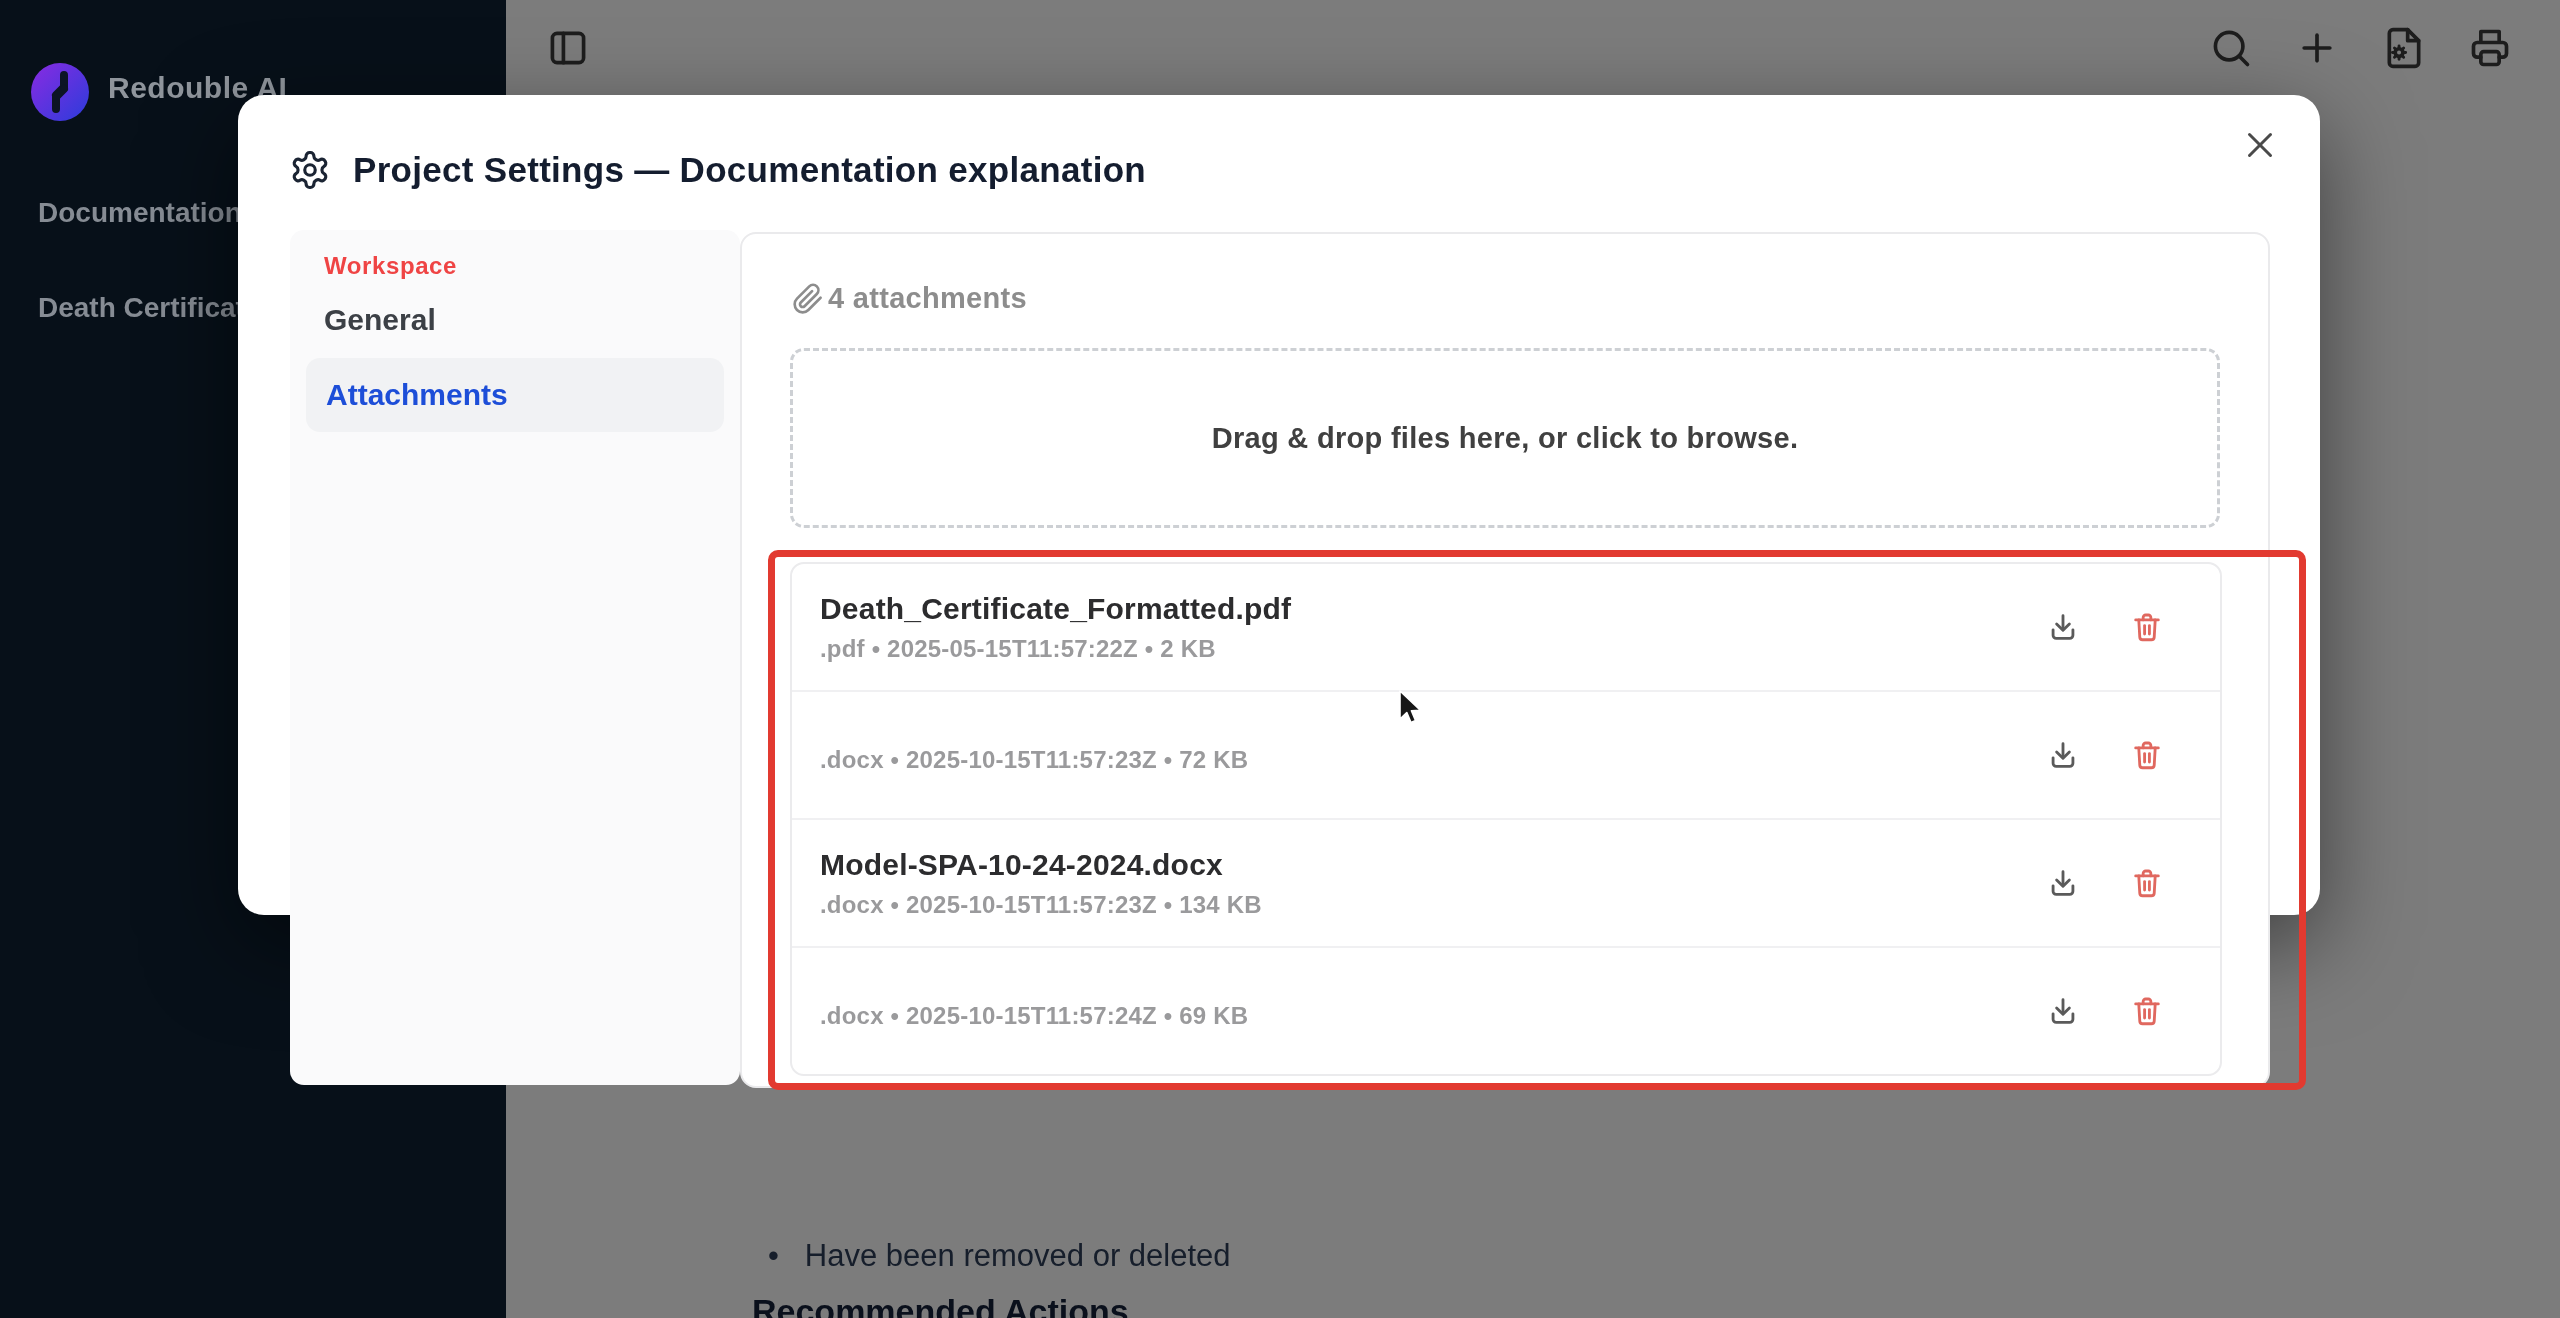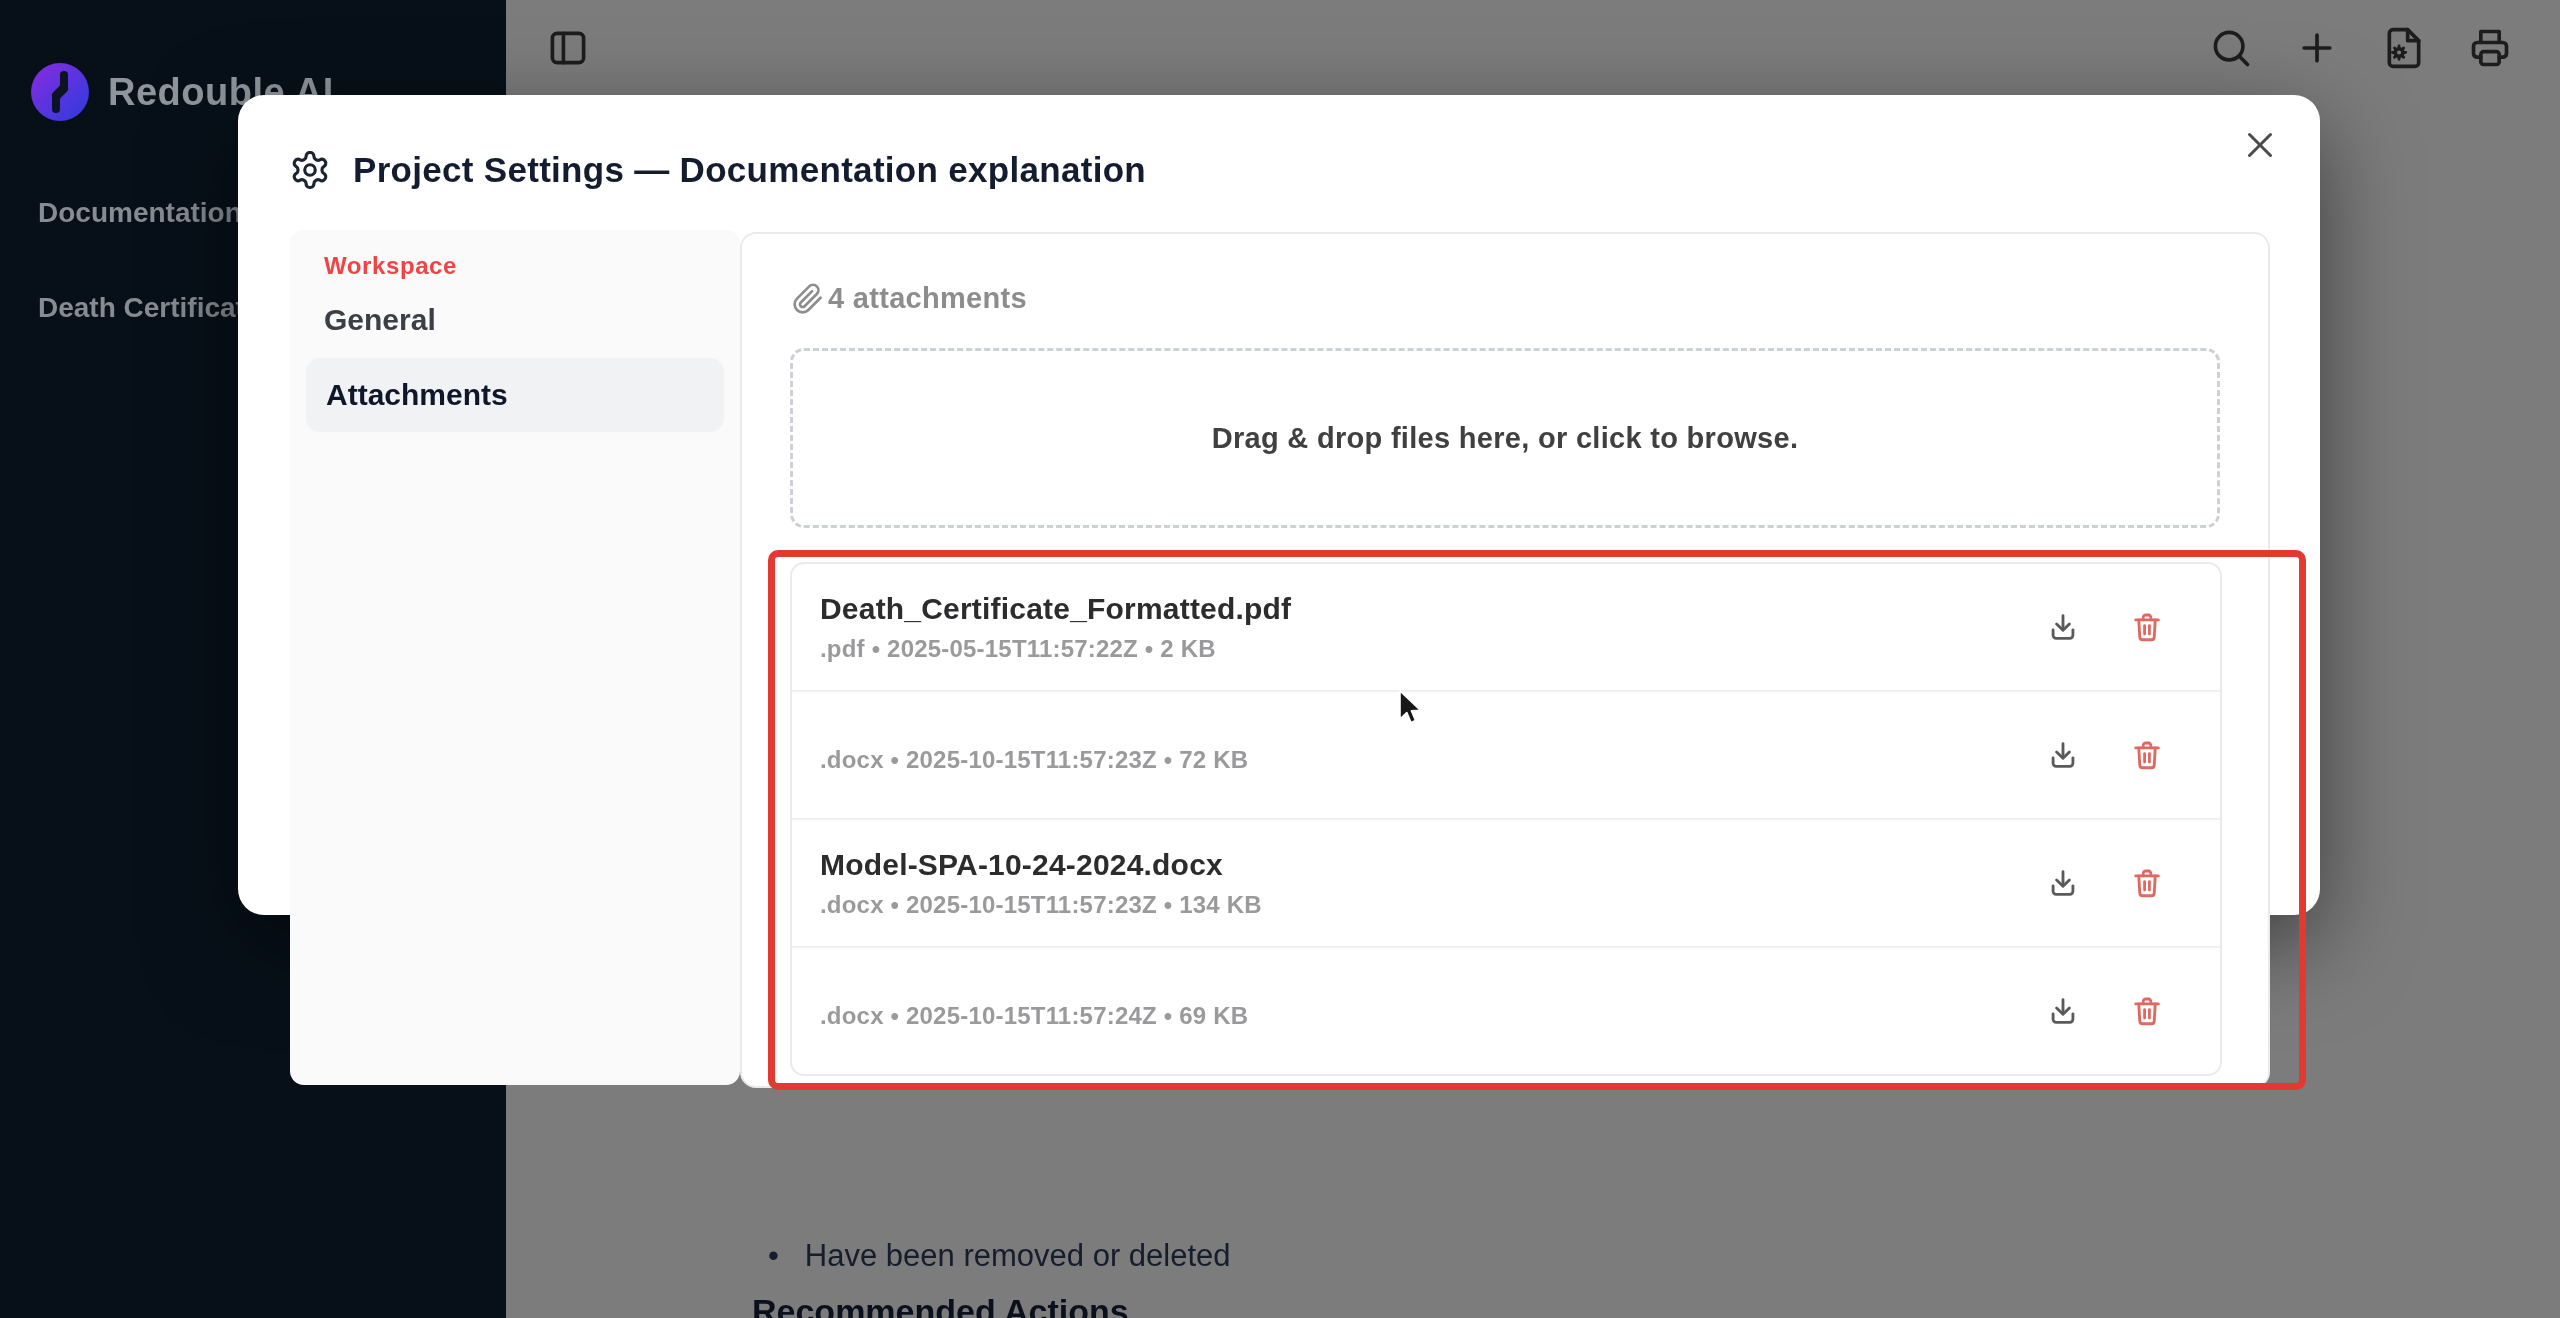--- a/index.html
+++ b/index.html
@@ -5,21 +5,21 @@
   * { margin:0; padding:0; box-sizing:border-box; }
   html,body { background:#555; }
   .stage {
     position:relative; width:2560px; height:1318px; overflow:hidden;
     background:#fff; font-family:"Liberation Sans", sans-serif;
   }
 
   
   .sidebar { position:absolute; left:0; top:0; width:506px; height:100%; background:#071019; z-index:1; }
   .logo { position:absolute; left:30px; top:62px; width:60px; height:60px; }
-  .brand { position:absolute; left:108px; top:71px; font-size:38px; font-weight:700; color:#8f959c; letter-spacing:.5px; white-space:nowrap; }
+  .brand { position:absolute; left:108px; top:71px; font-size:30px; font-weight:700; color:#8f959c; letter-spacing:.5px; white-space:nowrap; }
   .side-item { position:absolute; left:38px; font-size:28px; font-weight:600; color:#868c94; white-space:nowrap; cursor:pointer; }
   .side-item.one { top:197px; }
   .side-item.two { top:292px; }
 
   
   .main { position:absolute; left:506px; top:0; right:0; bottom:0; background:#fff; z-index:1; }
   .icon-btn { position:absolute; top:26px; width:44px; height:44px; background:none; border:none; padding:0; cursor:pointer; color:#3c3c3c; }
   .icon-btn svg { width:100%; height:100%; }
   .tb-panel   { left:40px; }
   .tb-search  { left:1703px; }
@@ -39,21 +39,21 @@
   .m-header { position:absolute; left:51px; top:54px; display:flex; align-items:center; gap:22px; }
   .m-gear { width:42px; height:42px; color:#1b2433; }
   .m-title { font-size:35px; font-weight:700; color:#141d2f; letter-spacing:.3px; white-space:nowrap; }
 
   
   .m-nav { position:absolute; left:52px; top:135px; width:450px; height:855px; background:#fafafb; border-radius:14px; }
   .nav-ws { position:absolute; left:34px; top:22px; font-size:24px; font-weight:700; color:#ef4444; letter-spacing:.6px; }
   .nav-general { position:absolute; left:34px; top:62px; height:56px; display:flex; align-items:center;
                  font-size:30px; font-weight:600; color:#3c4046; cursor:pointer; }
   .nav-attach { position:absolute; left:16px; right:16px; top:128px; height:74px; background:#f1f2f4; border-radius:14px;
-                display:flex; align-items:center; padding-left:20px; font-size:30px; font-weight:600; color:#0f172a; cursor:pointer; }
+                display:flex; align-items:center; padding-left:20px; font-size:30px; font-weight:600; color:#1d4ed8; cursor:pointer; }
 
   
   .card { position:absolute; left:502px; top:137px; width:1530px; height:856px; border:2px solid #eaeaec; border-radius:16px; background:#fff; }
   .card-head { position:absolute; left:50px; top:48px; display:flex; align-items:center; gap:4px; color:#8d8d8d; }
   .card-head svg { width:32px; height:32px; }
   .card-head span { font-size:29px; font-weight:600; letter-spacing:.3px; }
   .dropzone { position:absolute; left:48px; top:114px; width:1430px; height:180px; border:3px dashed #cdd0d4; border-radius:14px;
               display:flex; align-items:center; justify-content:center; font-size:29px; font-weight:600; color:#404040; cursor:pointer; letter-spacing:.3px; }
 
   

